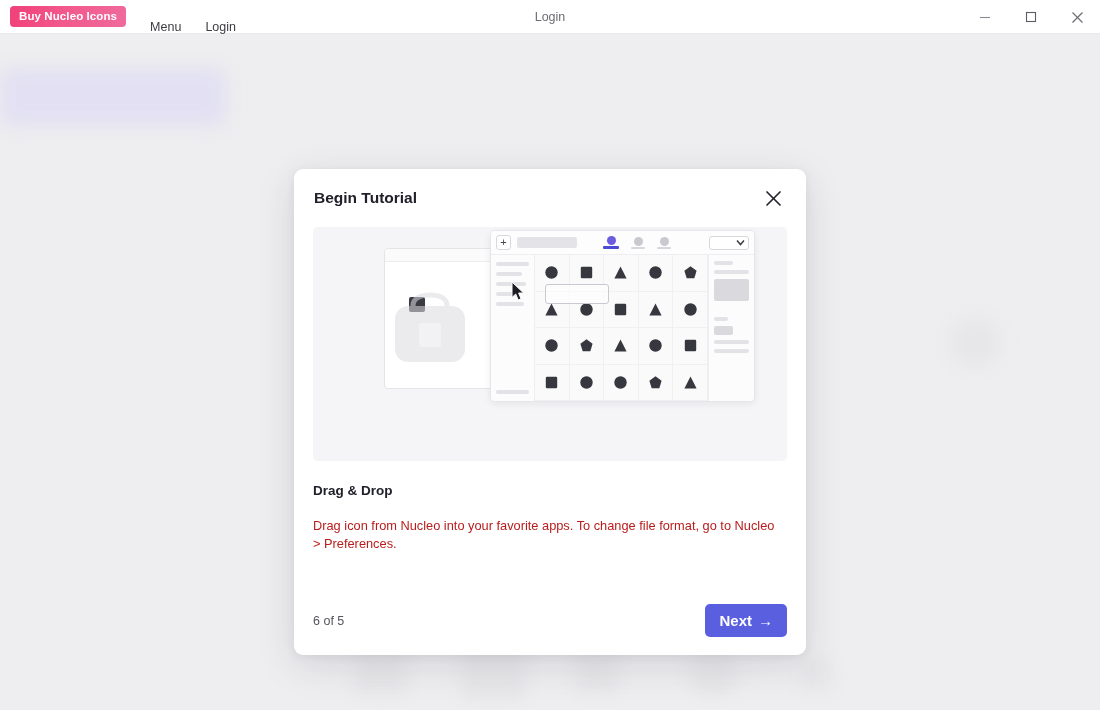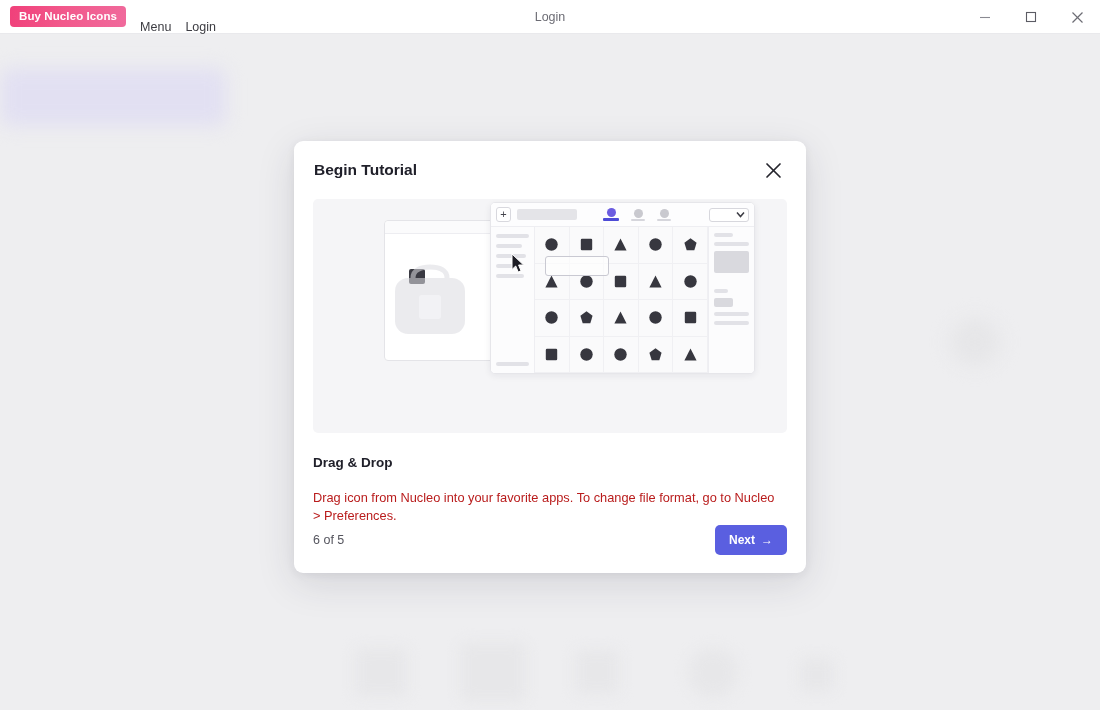--- a/index.html
+++ b/index.html
@@ -29,21 +29,21 @@
     height: 34px;
     background: #ffffff;
     display: flex;
     align-items: center;
     border-bottom: 1px solid #e9e9ec;
     z-index: 40;
   }
   .tb-left {
     display: flex;
     align-items: center;
-    gap: 14px;
+    gap: 24px;
     padding-left: 10px;
   }
   .buy-pill {
     background: linear-gradient(100deg, #f0407a 0%, #f2588b 45%, #f06a9c 100%);
     color: #ffffff;
     font-size: 11.5px;
     font-weight: bold;
     padding: 4px 9px 5px 9px;
     border-radius: 4px;
     letter-spacing: .1px;
@@ -103,23 +103,23 @@
     position: absolute;
     background: #e7e7e9;
     filter: blur(7px);
     pointer-events: none;
   }
 
   
   .modal {
     position: absolute;
     left: 294px;
-    top: 141px;
+    top: 169px;
     width: 512px;
-    height: 432px;
+    height: 486px;
     background: #ffffff;
     border-radius: 9px;
     box-shadow: 0 10px 38px rgba(40,40,60,.13), 0 2px 8px rgba(40,40,60,.07);
     z-index: 30;
     overflow: hidden;
   }
   .modal-head {
     height: 58px;
     display: flex;
     align-items: center;
@@ -381,21 +381,21 @@
     align-items: center;
     justify-content: space-between;
   }
   .page-count {
     font-size: 12.5px;
     color: #55555e;
   }
   .btn-next {
     background: #5a5fe0;
     color: #ffffff;
-    font-size: 12px;
+    font-size: 15px;
     font-weight: bold;
     border: none;
     border-radius: 5px;
     padding: 8px 14px;
     cursor: pointer;
     display: inline-flex;
     align-items: center;
     gap: 6px;
     font-family: "Liberation Sans", sans-serif;
     text-align: right;

